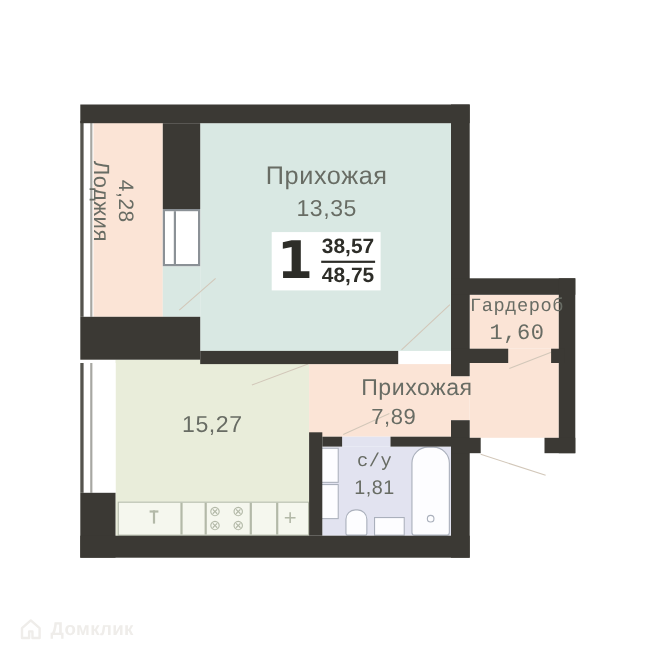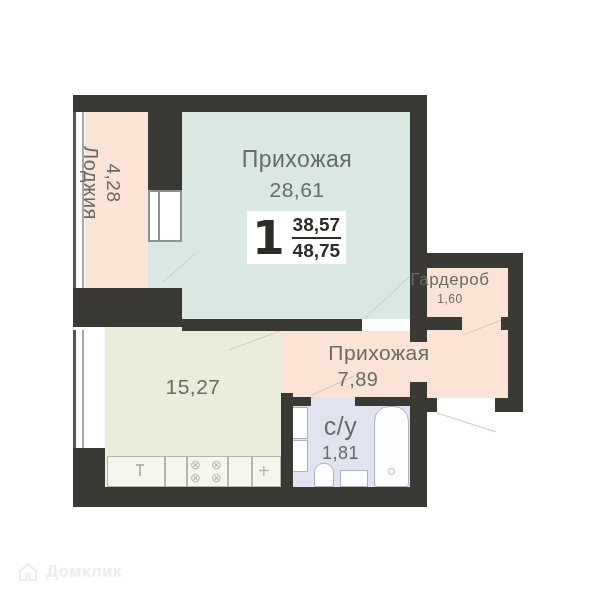--- a/index.html
+++ b/index.html
@@ -124,21 +124,21 @@
 
   <div class="vwrap" style="left:79px;top:108px;width:46px;height:150px;">
     <div class="vinner">
       <span class="rname" style="font-size:20px;">Лоджия</span>
       <span class="rarea" style="font-size:19px;">4,28</span>
     </div>
   </div>
 
   <div class="rlabel" style="left:197px;top:146px;width:200px;">
     <span class="rname" style="font-size:23px;">Прихожая</span>
-    <span class="rarea" style="font-size:21px;margin-top:3px;">28,61</span>
+    <span class="rarea" style="font-size:21px;margin-top:3px;">13,35</span>
   </div>
 
   <div class="badge" style="left:247px;top:211px;width:99px;height:53px;">
     <span class="big1">1</span>
     <span class="frac">
       <span class="top">38,57</span>
       <span>48,75</span>
     </span>
   </div>
 
@@ -146,27 +146,27 @@
     <span class="rarea" style="font-size:21px;margin-top:3px;">15,27</span>
   </div>
 
   <div class="rlabel" style="left:300px;top:340px;width:158px;">
     <span class="rname" style="font-size:21px;">Прихожая</span>
   </div>
   <div class="rlabel" style="left:300px;top:367px;width:116px;">
     <span class="rarea" style="font-size:20px;">7,89</span>
   </div>
 
-  <div class="rlabel" style="left:400px;top:270px;width:100px;">
+  <div class="rlabel" style="left:420px;top:270px;width:100px;font-family:Liberation Mono, monospace;">
     <span class="rname" style="font-size:17px;">Гардероб</span>
-    <span class="rarea" style="font-size:12px;margin-top:2px;">1,60</span>
+    <span class="rarea" style="font-size:20px;margin-top:2px;">1,60</span>
   </div>
 
   <div class="rlabel" style="left:293px;top:411px;width:95px;">
-    <span class="rname" style="font-size:25px;">с/у</span>
+    <span class="rname" style="font-size:17px;font-family:Liberation Mono, monospace;">с/у</span>
     <span class="rarea" style="font-size:18px;margin-top:2px;">1,81</span>
   </div>
 
   <div class="wm">
     <svg width="24" height="24" viewBox="0 0 24 24">
       <path d="M4 11 L12 4 L20 11 L20 20 L13.5 20 L13.5 14 L10.5 14 L10.5 20 L4 20 Z" fill="none" stroke="#efedea" stroke-width="2.2" stroke-linejoin="round"></path>
     </svg>
     <span class="wm-text">Домклик</span>
   </div>
 

